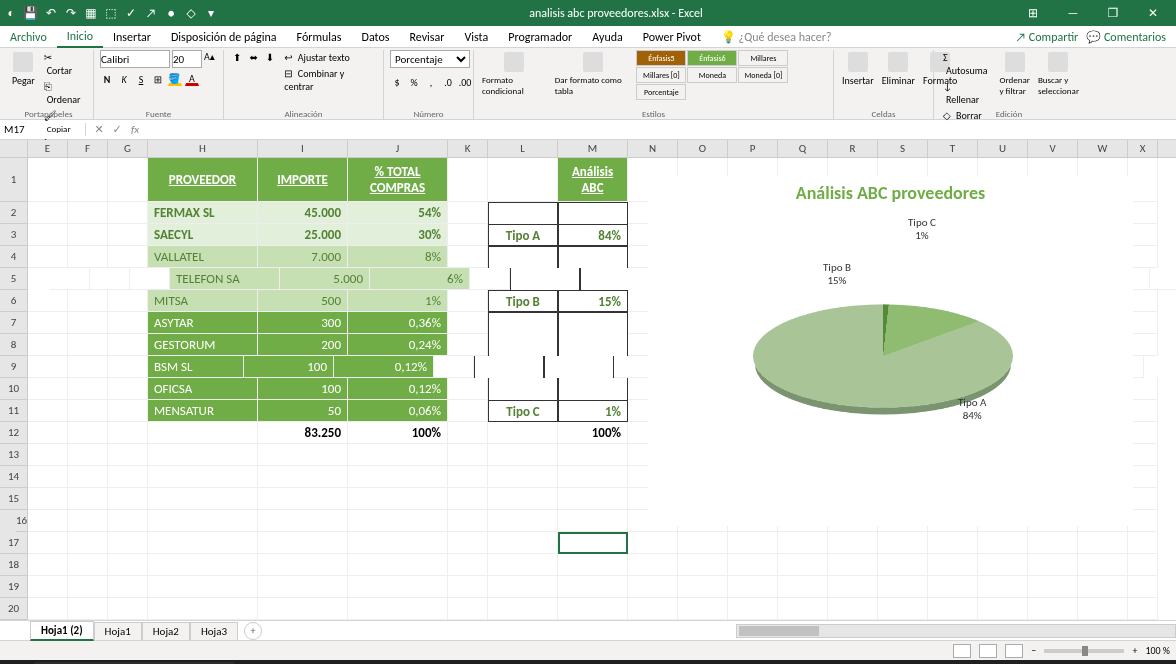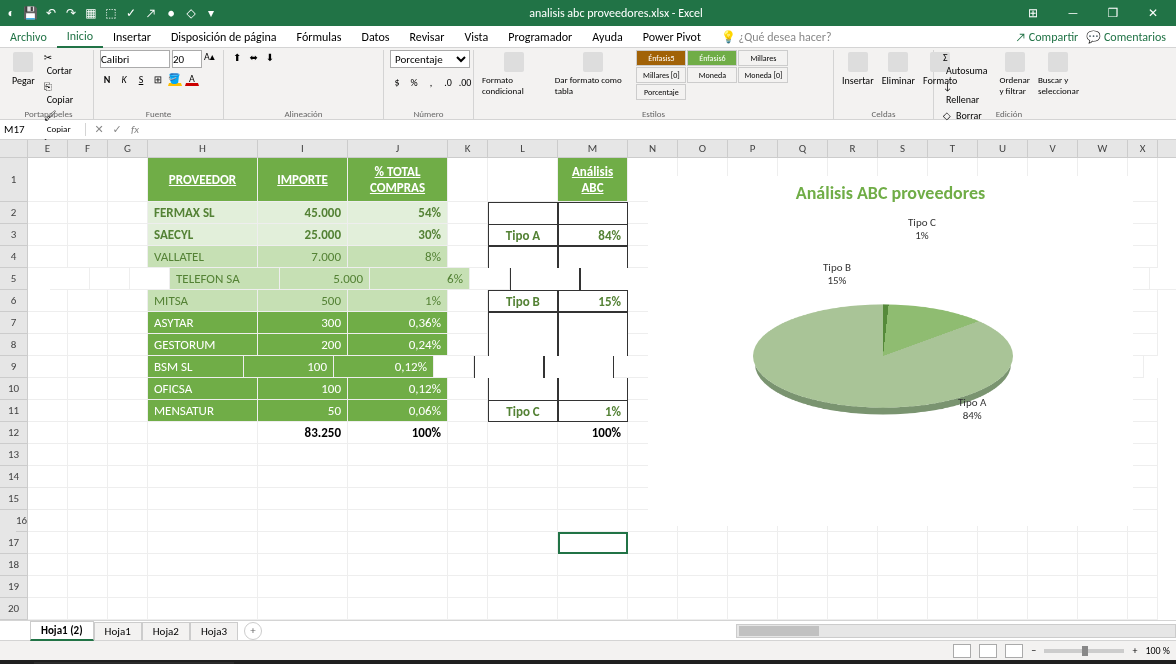--- a/index.html
+++ b/index.html
@@ -123,21 +123,21 @@
 
 <div class="ribbon">
   <div class="group" style="width:90px">
     <div class="gcontent">
       <div class="bigbtn">
           <div class="ico"></div>
           <span>Pegar</span>
         </div>
       <div class="smallstack">
         <span>✂ <span>Cortar</span></span>
-        <span>⎘ <span>Copiar</span></span>
+        <span>⎘ <span>Ordenar</span></span>
         <span>🖌 <span style="font-size:9px">Copiar formato</span></span>
       </div>
     </div>
     <div class="glabel">Portapapeles</div>
   </div>
   <div class="group" style="width:130px">
     <div class="gcontent" style="flex-direction:column;gap:2px">
       <div class="fontrow">
         <input style="width: 70px;" value="Calibri">
         <input style="width: 30px;" value="20">
@@ -159,20 +159,24 @@
       </div>
     </div>
     <div class="glabel">Fuente</div>
   </div>
   <div class="group" style="width:160px">
     <div class="gcontent">
       <div class="smallstack" style="flex-direction:row;gap:2px">
         <span>⬆</span>
           <span>⬌</span>
           <span>⬇</span>
+      </div>
+      <div class="smallstack">
+        <span>↩ <span>Ajustar texto</span></span>
+        <span>⊟ <span>Combinar y centrar</span></span>
       </div>
     </div>
     <div class="glabel">Alineación</div>
   </div>
   <div class="group" style="width:90px">
     <div class="gcontent" style="flex-direction:column">
       <select style="width:80px"><option>Porcentaje</option></select>
       <div class="fontrow2" style="margin-top:3px">
         <span>$</span>
           <span>%</span>

